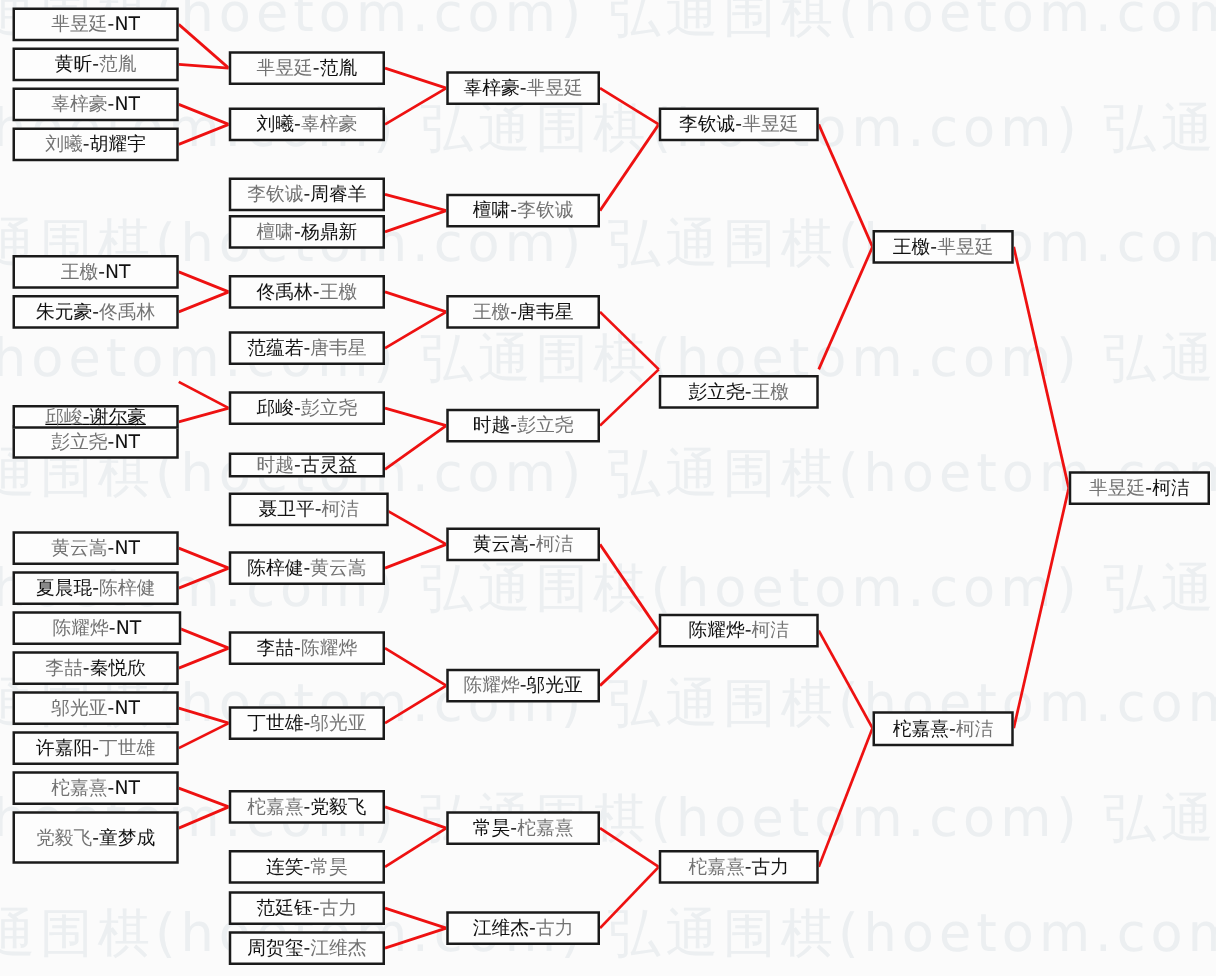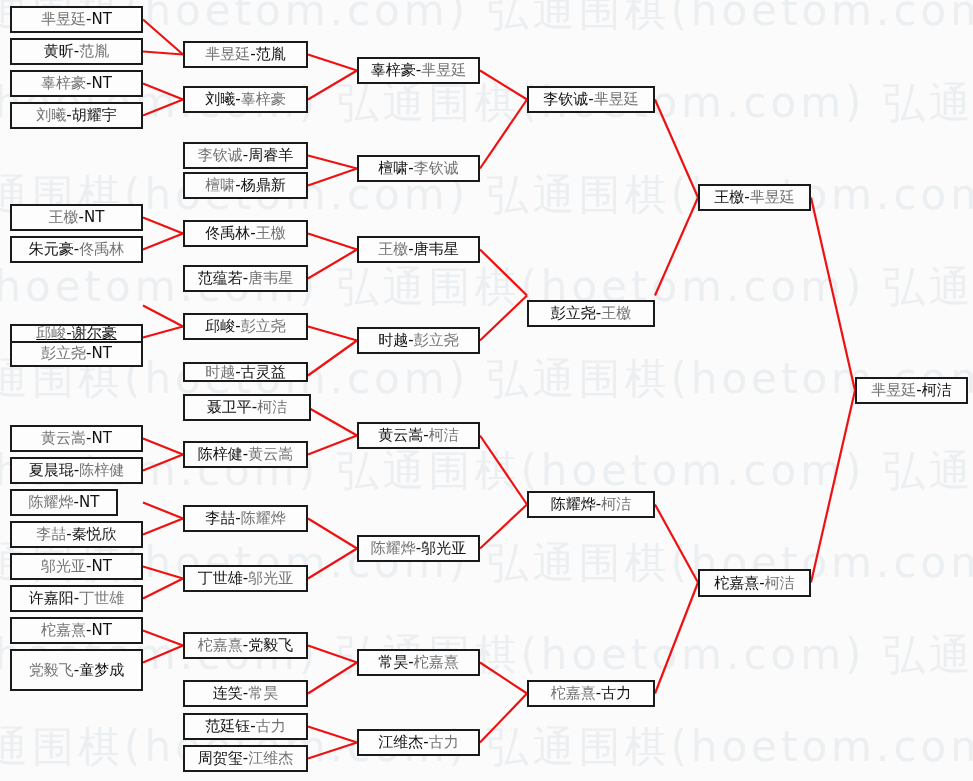--- a/index.html
+++ b/index.html
@@ -157,21 +157,21 @@
       </div>
       <div class="match" style="left: 10px; top: 324px; width: 133px; height: 19px; border-color: rgb(26, 26, 26); text-decoration: underline;">
         <span class="label"><span class="p-win">邱峻</span><span class="dash">-</span><span class="p-lose">谢尔豪</span></span>
       </div>
       <div class="match" style="left: 10px; top: 425px; width: 133px; height: 27px; border-color: rgb(26, 26, 26);">
         <span class="label"><span class="p-win">黄云嵩</span><span class="dash">-</span><span class="p-lose">NT</span></span>
       </div>
       <div class="match" style="left: 10px; top: 457px; width: 133px; height: 27px; border-color: rgb(26, 26, 26);">
         <span class="label"><span class="p-lose">夏晨琨</span><span class="dash">-</span><span class="p-win">陈梓健</span></span>
       </div>
-      <div class="match" style="left: 10px; top: 489px; width: 108px; height: 27px; border-color: rgb(26, 26, 26);">
+      <div class="match" style="left: 10px; top: 489px; width: 135px; height: 27px; border-color: rgb(26, 26, 26);">
         <span class="label"><span class="p-win">陈耀烨</span><span class="dash">-</span><span class="p-lose">NT</span></span>
       </div>
       <div class="match" style="left: 10px; top: 521px; width: 133px; height: 27px; border-color: rgb(26, 26, 26);">
         <span class="label"><span class="p-win">李喆</span><span class="dash">-</span><span class="p-lose">秦悦欣</span></span>
       </div>
       <div class="match" style="left: 10px; top: 553px; width: 133px; height: 27px; border-color: rgb(26, 26, 26);">
         <span class="label"><span class="p-win">邬光亚</span><span class="dash">-</span><span class="p-lose">NT</span></span>
       </div>
       <div class="match" style="left: 10px; top: 585px; width: 133px; height: 27px; border-color: rgb(26, 26, 26);">
         <span class="label"><span class="p-lose">许嘉阳</span><span class="dash">-</span><span class="p-win">丁世雄</span></span>

